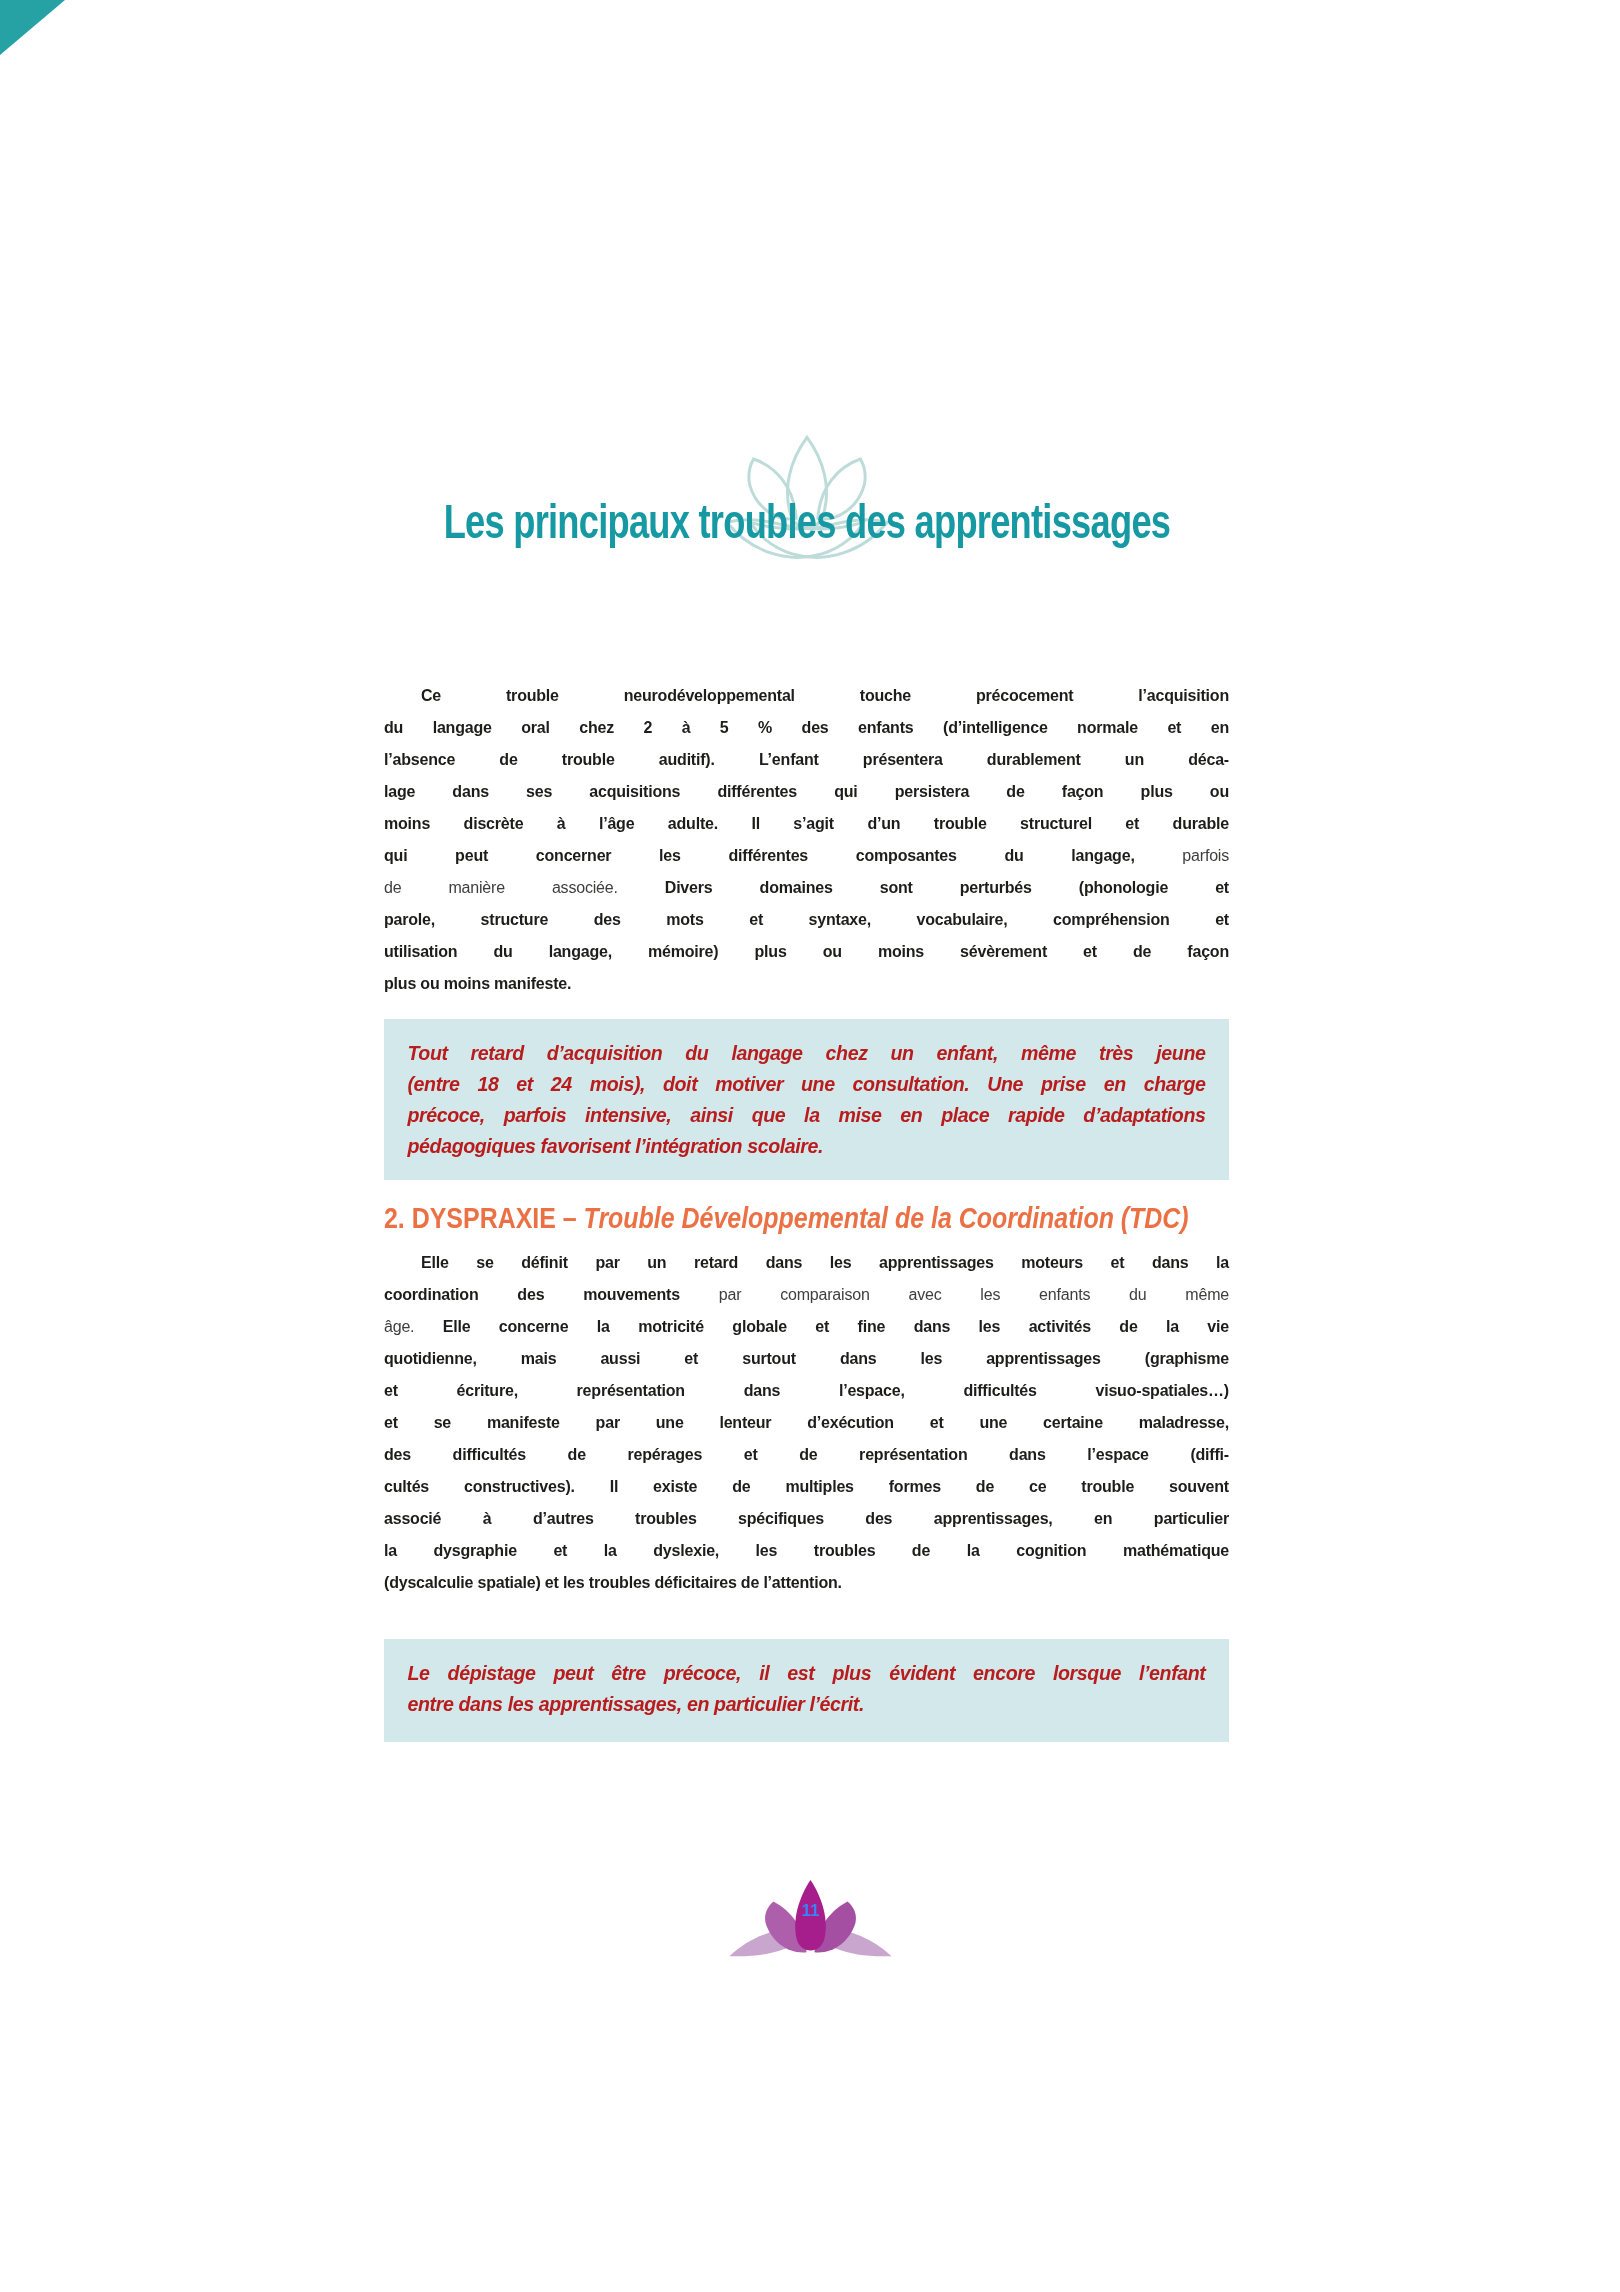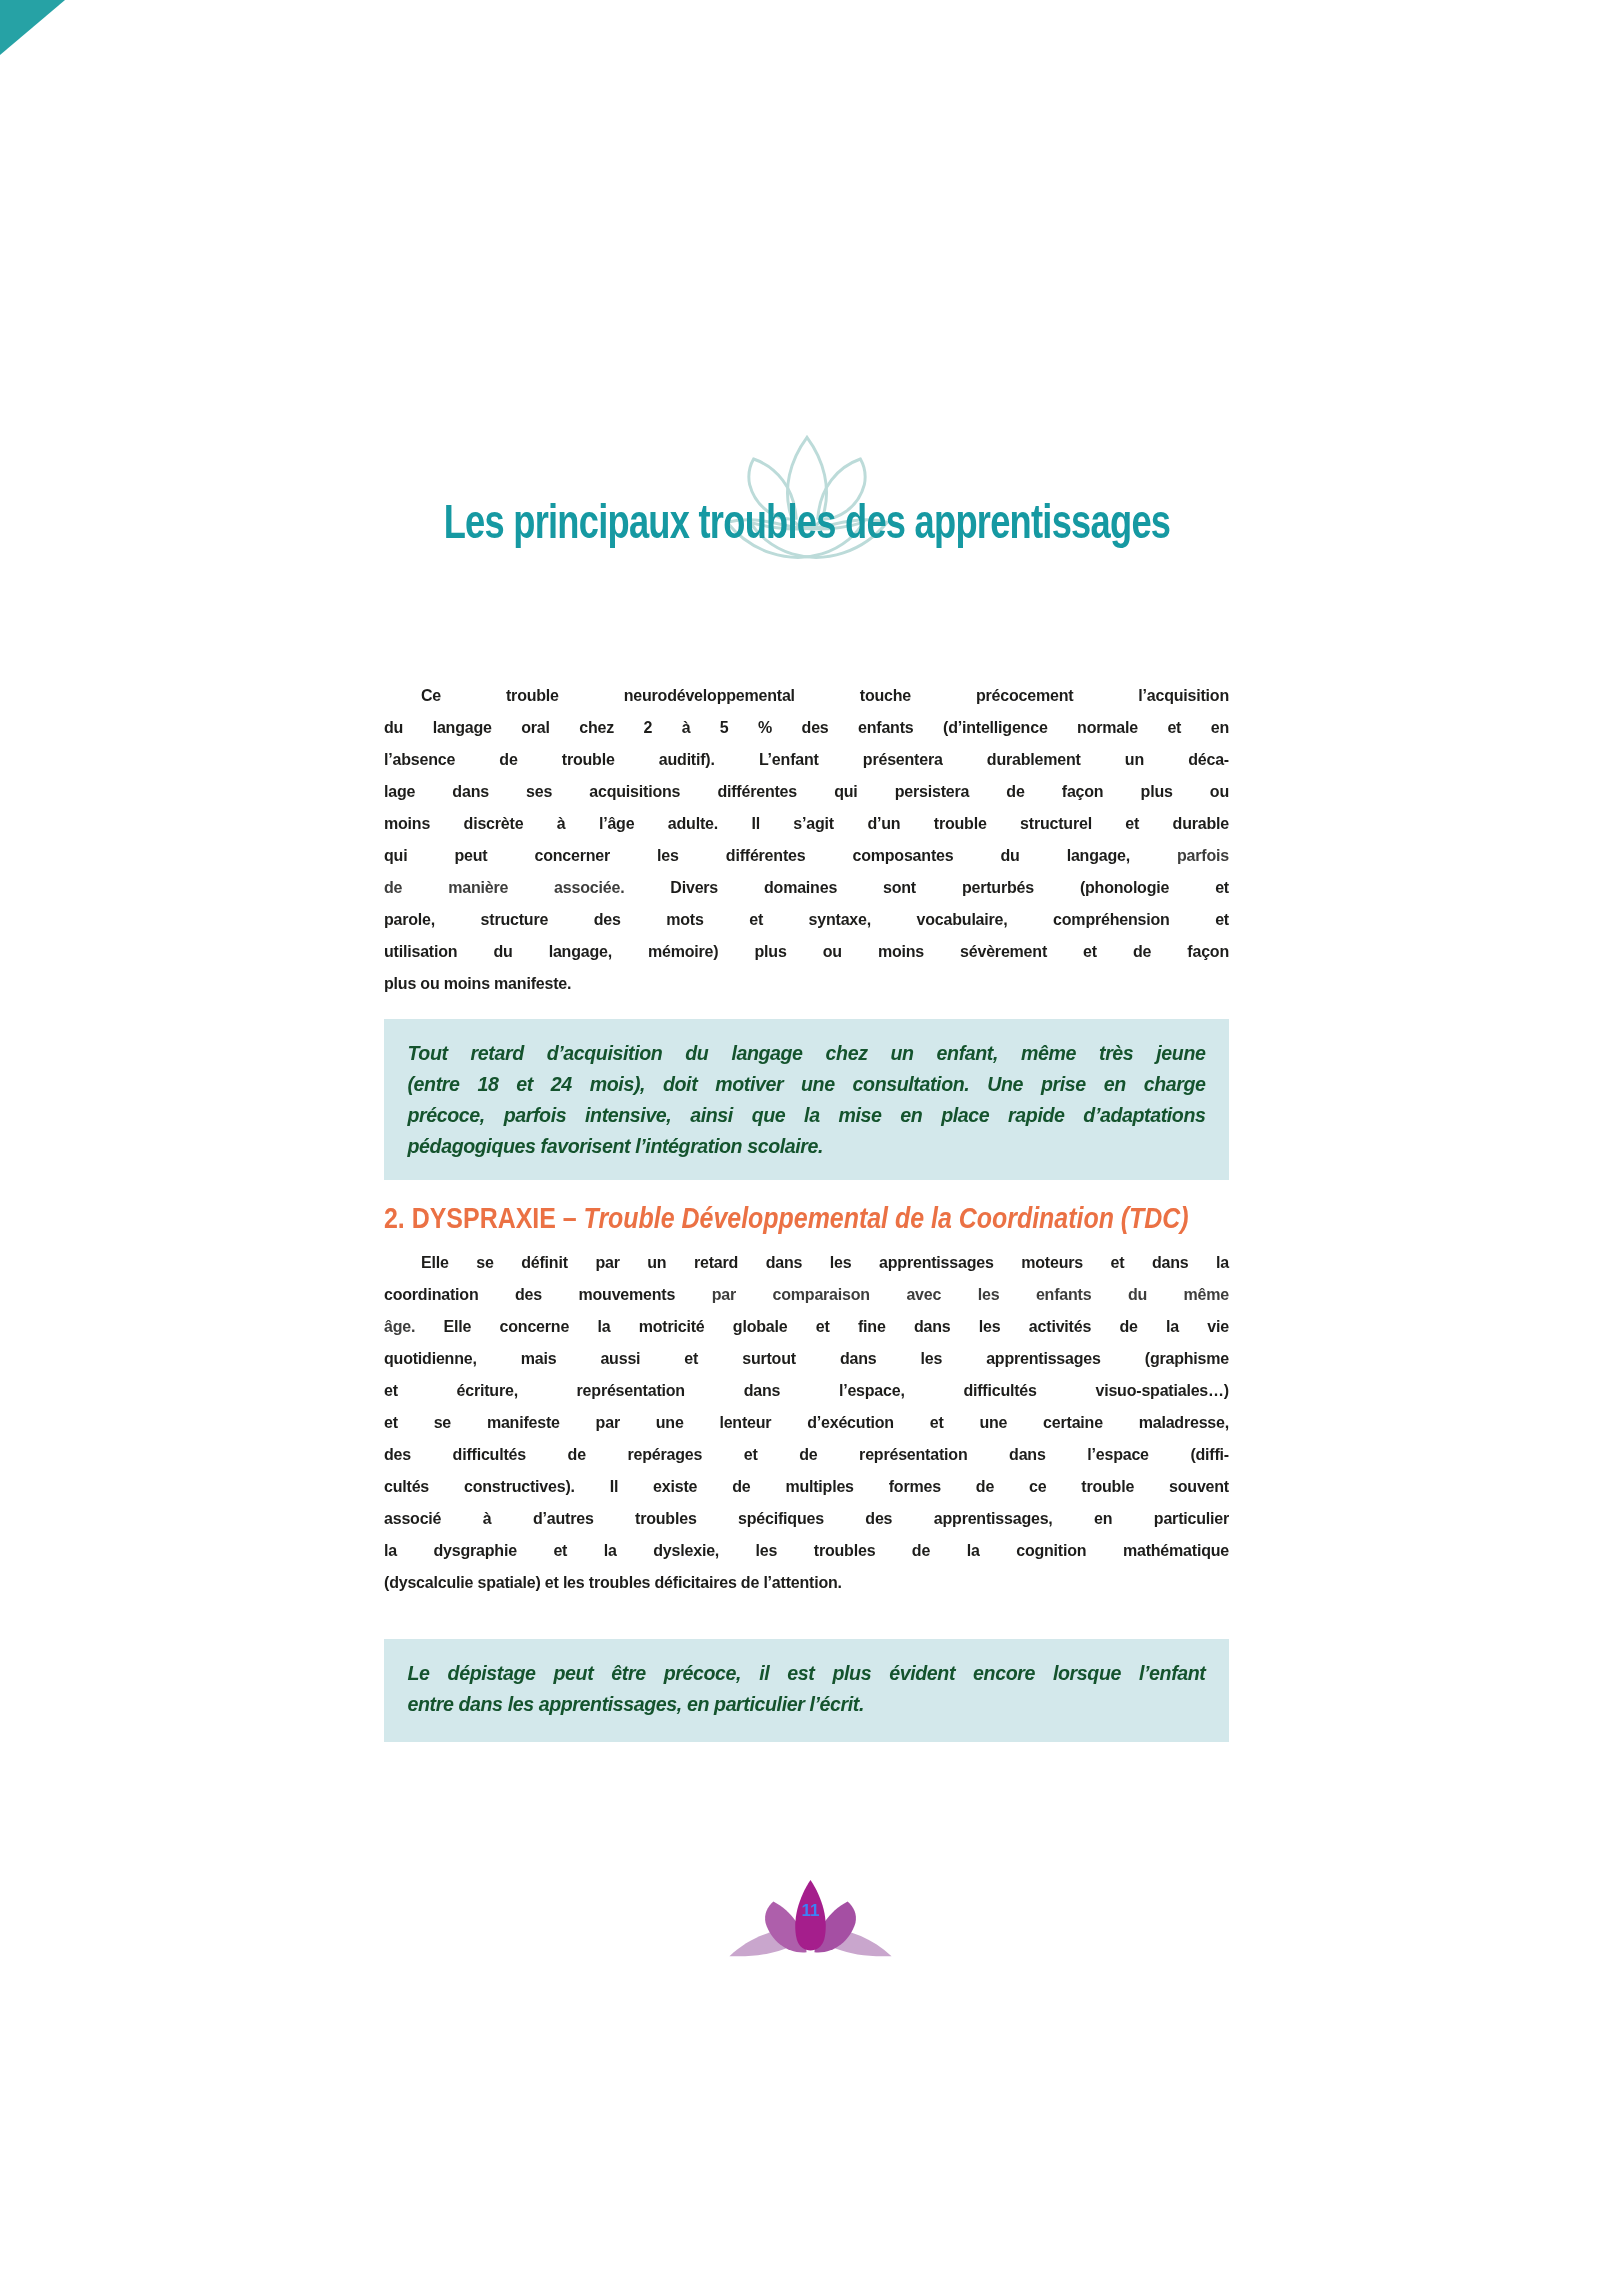--- a/index.html
+++ b/index.html
@@ -22,26 +22,26 @@
   .hit{font-style:italic;}
   .h1{top:588px;}
   .h2{top:1200px;}
   
   .para{font-size:16px;line-height:32px;color:#1D1D1B;letter-spacing:-0.2px;}
   .para2{line-height:32px;}
   .tline{text-align:justify;text-align-last:justify;}
   .tline.last{text-align-last:left;}
   .tline.indent{text-indent:37px;}
   .seg-b{font-weight:bold;color:#1D1D1B;}
-  .seg-r{font-weight:bold;color:#3E3E3D;}
+  .seg-r{font-weight:normal;color:#3E3E3D;}
   .p1{top:680px;}
   .p2{top:1247px;}
   
   .callout{background:#D3E8EB;box-sizing:border-box;padding:18.6px 23.5px;
-           font-style:italic;font-weight:bold;color:#14532d;
+           font-style:italic;font-weight:bold;color:#b91c1c;
            font-size:19.6px;line-height:31px;letter-spacing:-0.4px;}
   .c1{top:1019px;height:161px;}
   .c2{top:1639px;height:103px;}
   
   .lotus{position:absolute;left:727px;top:1878px;width:167px;height:84px;}
   .pagenum{position:absolute;left:727px;top:1901px;width:167px;text-align:center;
            color:#3b82f6;font-weight:bold;font-size:17px;}
 </style>
 </head>
 <body>

